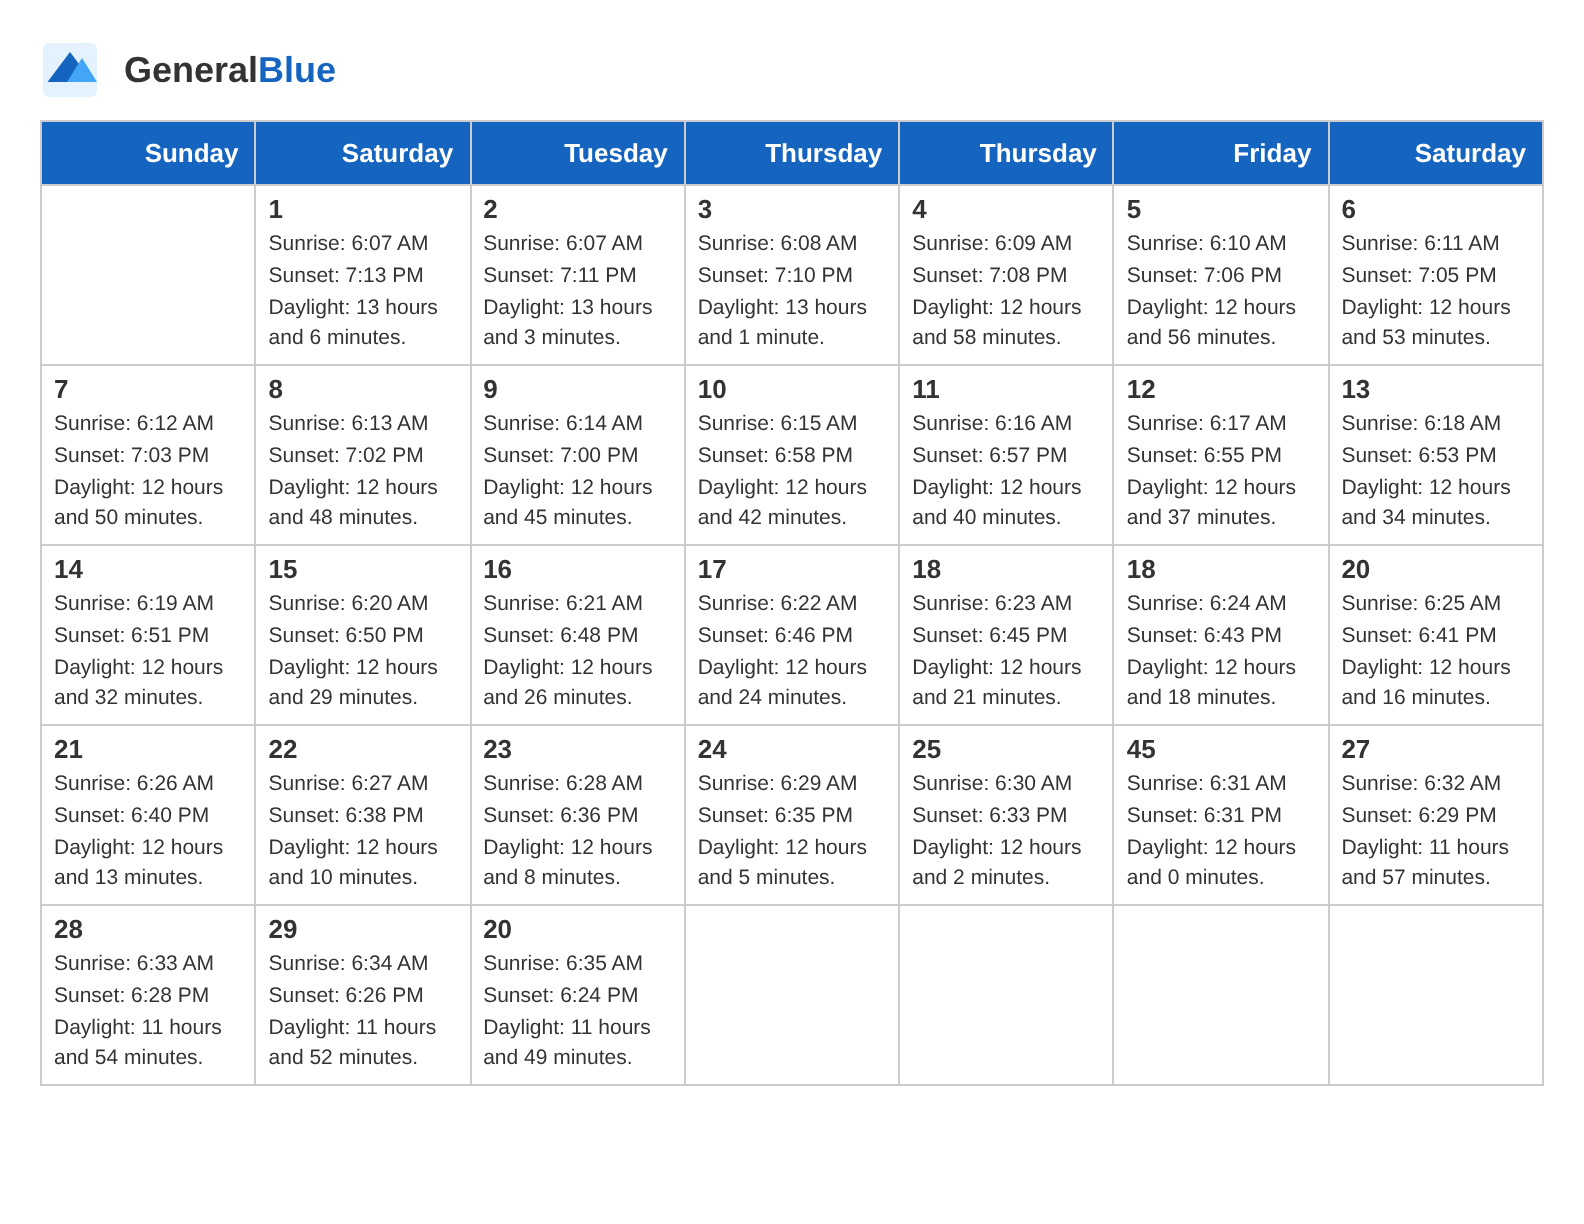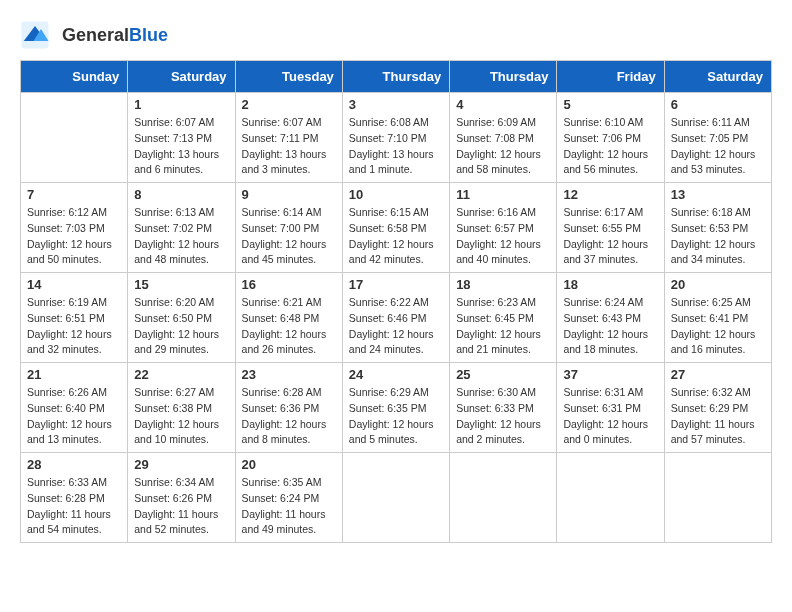--- a/index.html
+++ b/index.html
@@ -217,21 +217,21 @@
         </td>
         <td>
           <div class="day-number">24</div>
           <div class="day-info">Sunrise: 6:29 AM<br>Sunset: 6:35 PM<br>Daylight: 12 hours and 5 minutes.</div>
         </td>
         <td>
           <div class="day-number">25</div>
           <div class="day-info">Sunrise: 6:30 AM<br>Sunset: 6:33 PM<br>Daylight: 12 hours and 2 minutes.</div>
         </td>
         <td>
-          <div class="day-number">37</div>
+          <div class="day-number">45</div>
           <div class="day-info">Sunrise: 6:31 AM<br>Sunset: 6:31 PM<br>Daylight: 12 hours and 0 minutes.</div>
         </td>
         <td>
           <div class="day-number">27</div>
           <div class="day-info">Sunrise: 6:32 AM<br>Sunset: 6:29 PM<br>Daylight: 11 hours and 57 minutes.</div>
         </td>
       </tr>
       <tr>
         <td>
           <div class="day-number">28</div>

